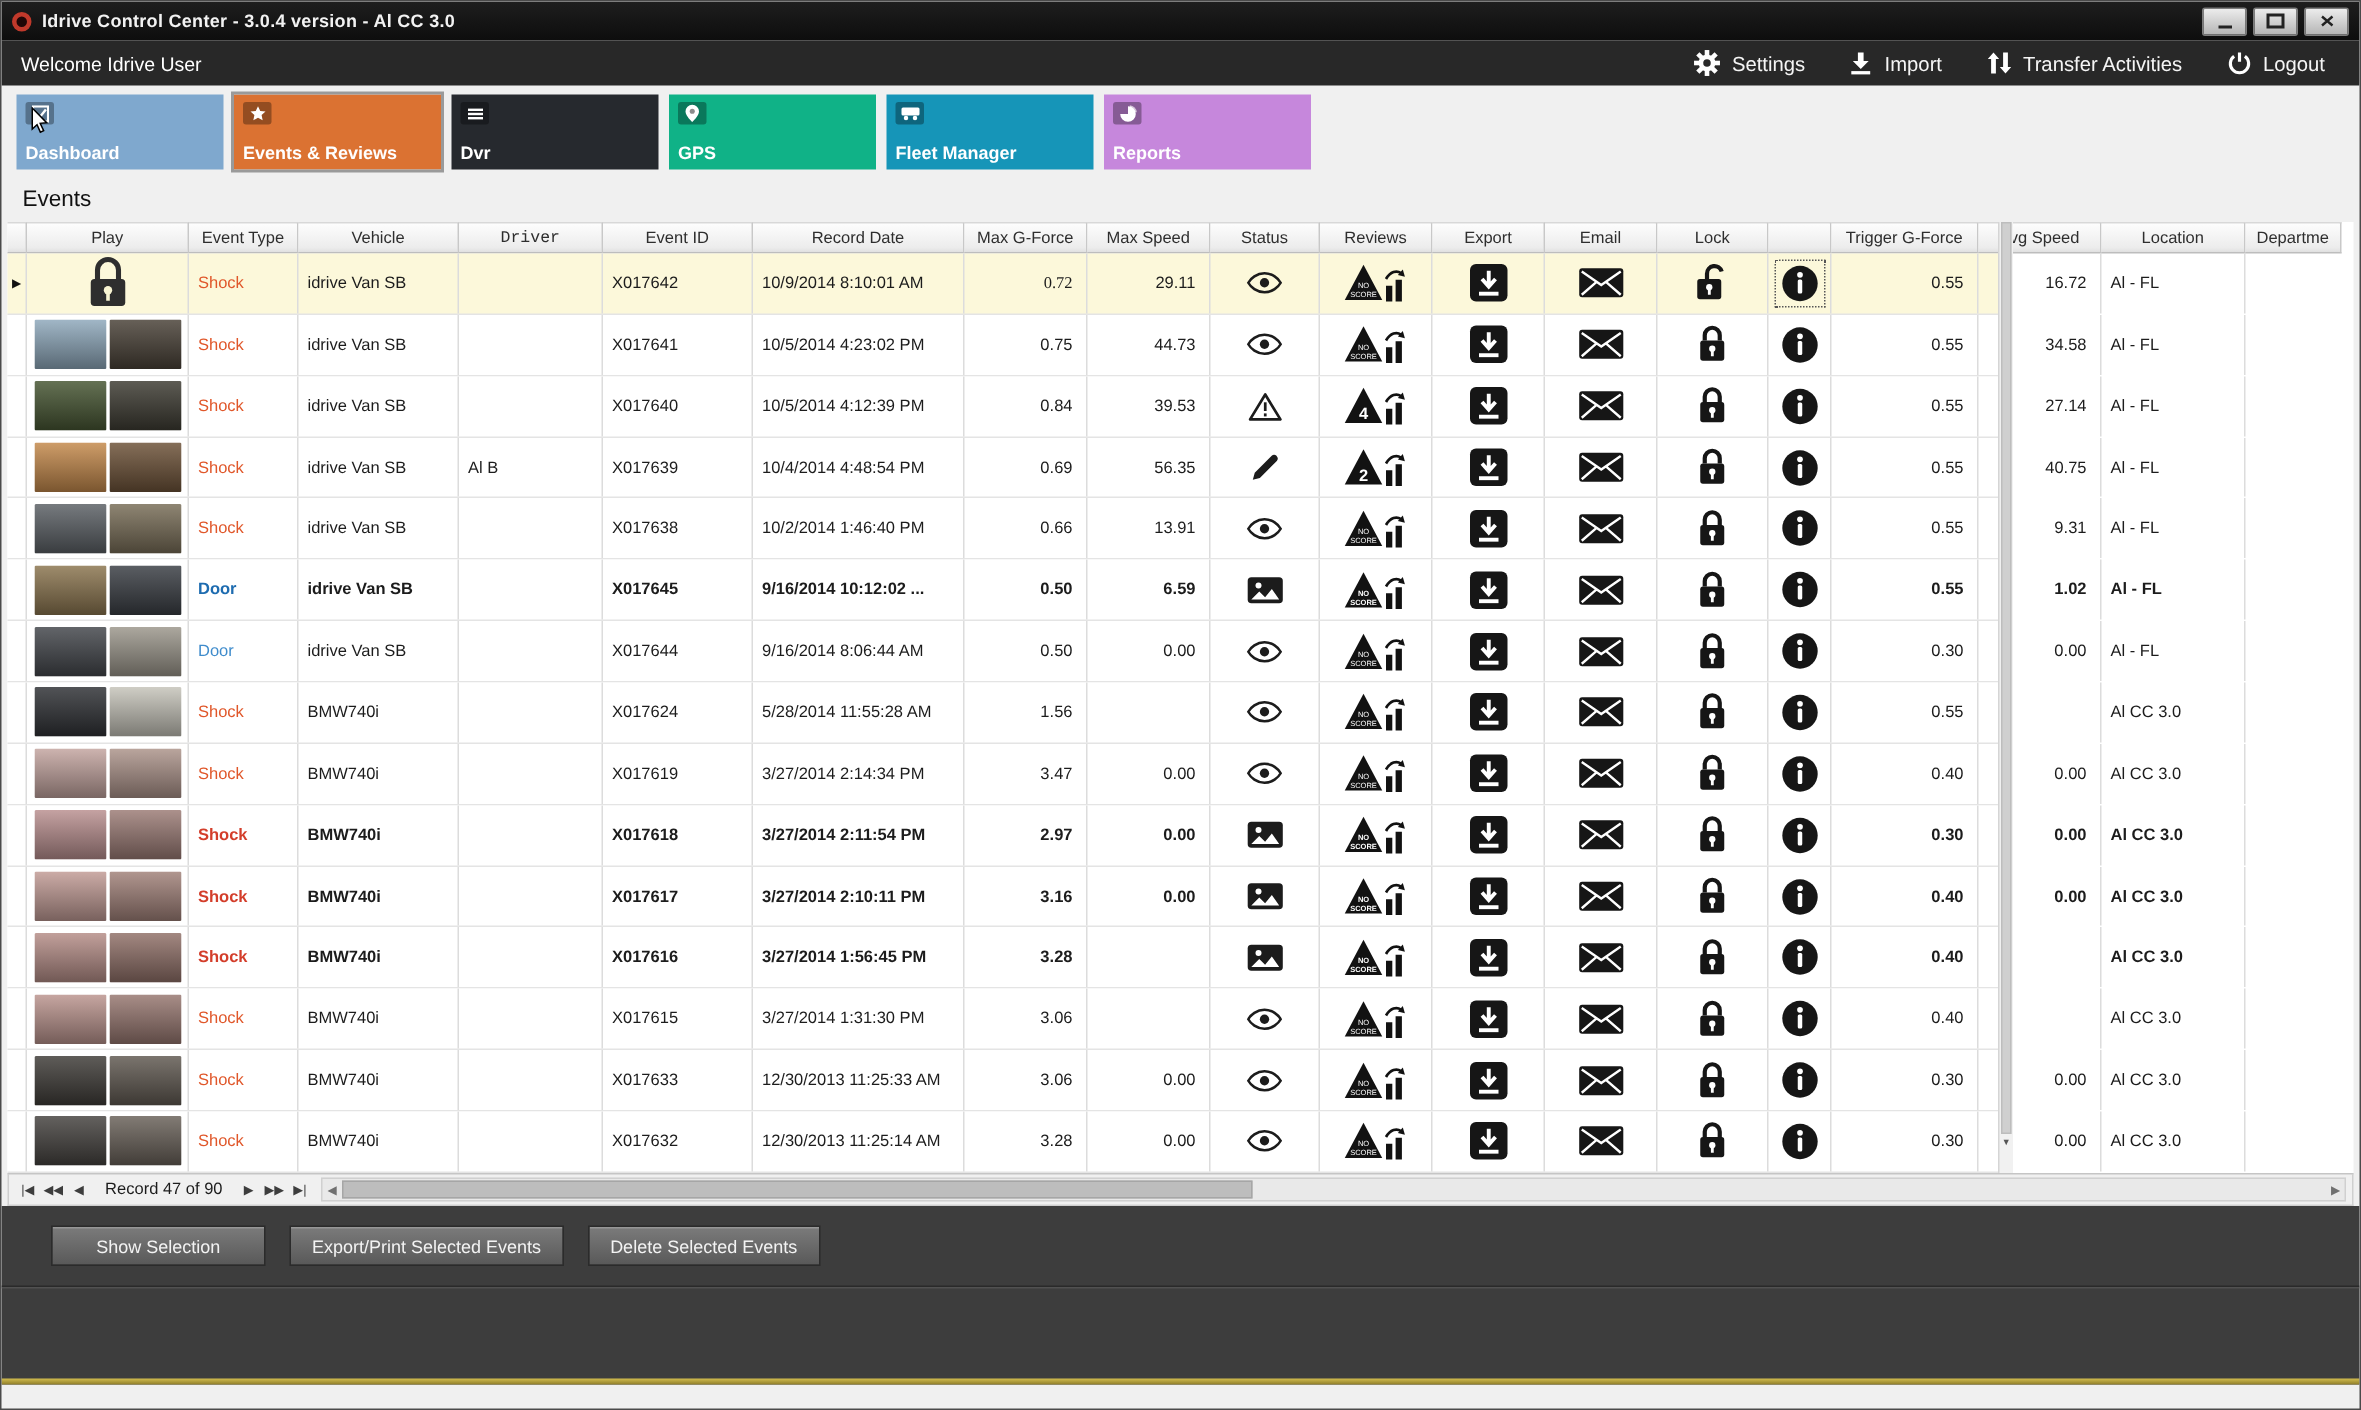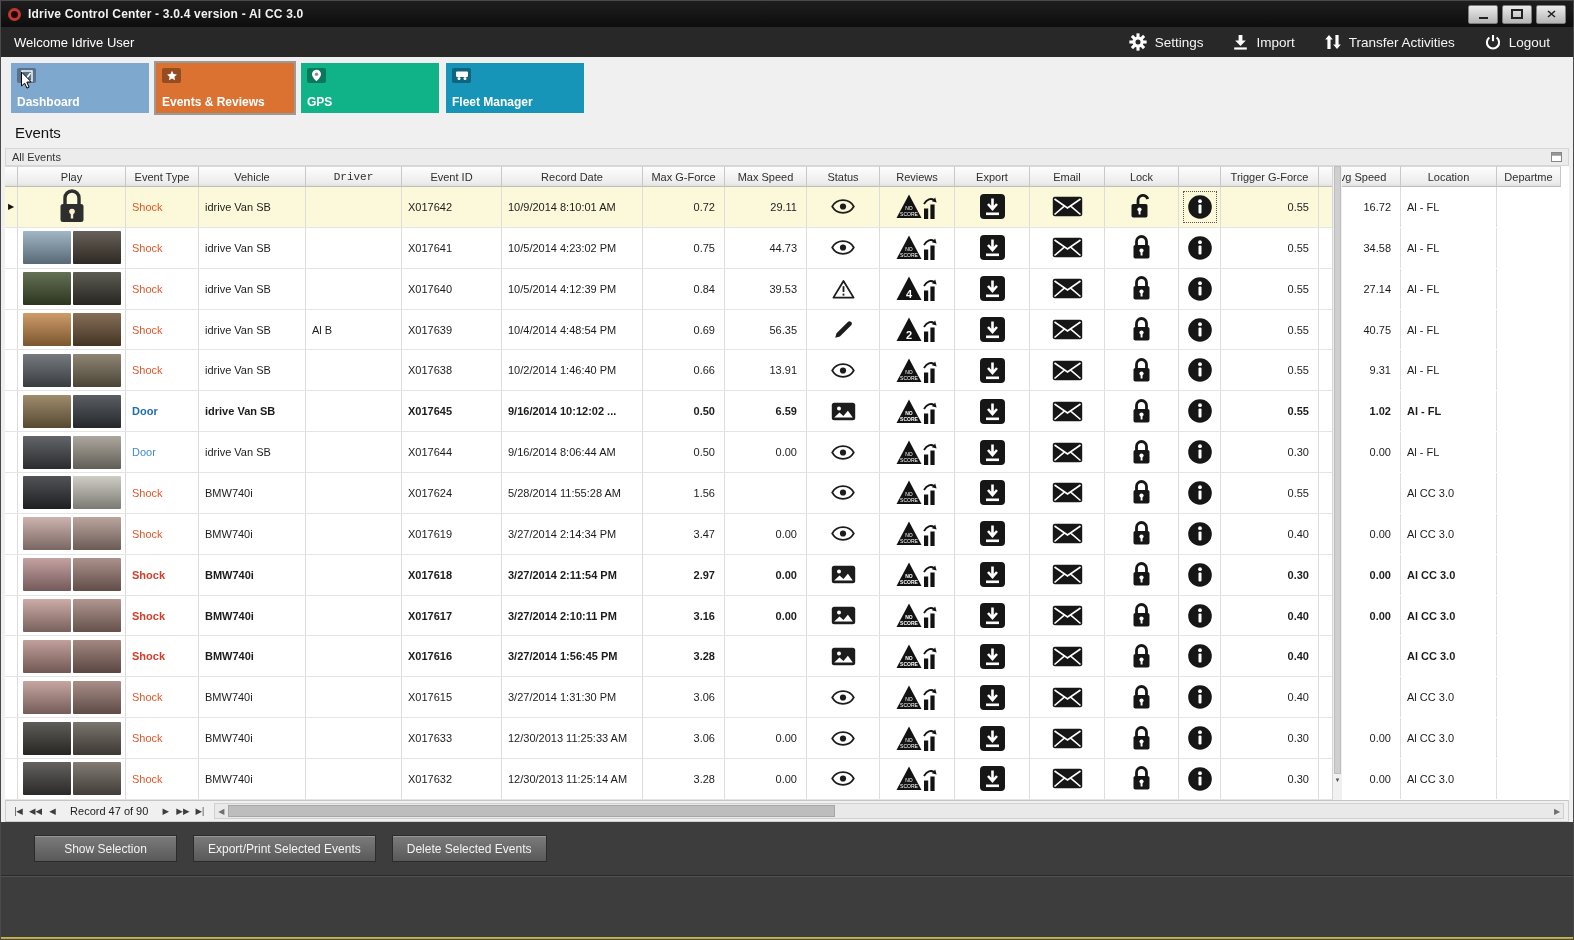--- a/index.html
+++ b/index.html
@@ -167,52 +167,62 @@
           </svg></span>
       </div>
       <div class="tile selected" style="background: rgb(219, 114, 50);">
         <span class="tile-icon">
           <svg width="12" height="12" viewBox="0 0 12 12">
             <path d="M6 .8l1.5 3.2 3.5.4-2.6 2.3.7 3.5L6 8.5 2.9 10.2l.7-3.5L1 4.4l3.5-.4z" fill="#fff"></path>
           </svg>
         </span>
         <span class="tile-label">Events &amp; Reviews</span>
       </div>
+      <div class="tile" style="background: rgb(38, 41, 46);">
+        <span class="tile-icon">
+          <svg width="12" height="12" viewBox="0 0 12 12" fill="#fff">
+            <rect x="1" y="2.4" width="10" height="1.6"></rect>
+            <rect x="1" y="5.2" width="10" height="1.6"></rect>
+            <rect x="1" y="8" width="10" height="1.6"></rect>
+          </svg>
+        </span>
+        <span class="tile-label">Dvr</span>
+      </div>
       <div class="tile" style="background: rgb(16, 178, 135);">
         <span class="tile-icon">
           <svg width="11" height="13" viewBox="0 0 11 13">
             <path d="M5.5.8A4.5 4.5 0 0 1 10 5.3c0 3-4.5 7-4.5 7S1 8.3 1 5.3A4.5 4.5 0 0 1 5.5.8z" fill="#fff"></path>
             <circle cx="5.5" cy="5.2" r="1.7" fill="rgba(0,0,0,.45)"></circle>
           </svg>
         </span>
         <span class="tile-label">GPS</span>
       </div>
       <div class="tile" style="background: rgb(22, 149, 184);">
         <span class="tile-icon">
           <svg width="14" height="11" viewBox="0 0 14 11">
             <rect x="1" y="1.6" width="12" height="5.4" rx="1" fill="#fff"></rect>
             <circle cx="4" cy="8.6" r="1.5" fill="#fff"></circle>
             <circle cx="10" cy="8.6" r="1.5" fill="#fff"></circle>
           </svg>
         </span>
         <span class="tile-label">Fleet Manager</span>
       </div>
+      <div class="tile" style="background: rgb(198, 135, 220);">
+        <span class="tile-icon">
+          <svg width="12" height="12" viewBox="0 0 12 12">
+            <path d="M6 6V.8A5.2 5.2 0 1 1 .8 6z" fill="#fff"></path>
+            <path d="M7.2 4.8V.1A5.2 5.2 0 0 1 11.9 4.8z" fill="#fff" opacity=".65"></path>
+          </svg>
+        </span>
+        <span class="tile-label">Reports</span>
+      </div>
     </div>
 
   <div class="page-title">Events</div>
 
-  <div class="group-bar">
-    <span>All Events</span>
-    <span class="group-expand">
-      <svg width="11" height="10">
-          <rect x="0.5" y="0.5" width="10" height="9" fill="#fff" stroke="#888"></rect>
-          <rect x="0.5" y="0.5" width="10" height="2.6" fill="#9a9a9a" stroke="#888"></rect>
-        </svg>
-    </span>
-  </div>
 
   <div class="grid-area">
     <div class="grid-main">
       <div class="grid-header">
           <div class="hcell" style="width: 13px;"></div>
           <div class="hcell" style="width: 108px;">Play</div>
           <div class="hcell" style="width: 73px;">Event Type</div>
           <div class="hcell" style="width: 107px;">Vehicle</div>
           <div class="hcell" style="width: 96px; font-family: Liberation Mono, monospace;">Driver</div>
           <div class="hcell" style="width: 100px; text-align: right;">Event ID</div>
@@ -253,21 +263,21 @@
             </div>
             <div class="cell " style="width: 96px;">
               <span></span>
             </div>
             <div class="cell " style="width: 100px;">
               <span>X017642</span>
             </div>
             <div class="cell " style="width: 141px;">
               <span>10/9/2014 8:10:01 AM</span>
             </div>
-            <div class="cell num" style="width: 82px;">
+            <div class="cell num" style="width: 82px; font-family: Liberation Serif, serif;">
               <span>0.72</span>
             </div>
             <div class="cell num" style="width: 82px;">
               <span>29.11</span>
             </div>
             <div class="cell center" style="width: 73px;">
               <span style="display: flex;">
                 <svg width="24" height="15" viewBox="0 0 24 15">
                   <path d="M12 1.2C6.8 1.2 2.8 4.6 1.2 7.5 2.8 10.4 6.8 13.8 12 13.8s9.2-3.4 10.8-6.3C21.2 4.6 17.2 1.2 12 1.2z" fill="none" stroke="#1c1c1c" stroke-width="1.7"></path>
                   <circle cx="12" cy="7.5" r="3.1" fill="#1c1c1c"></circle>

